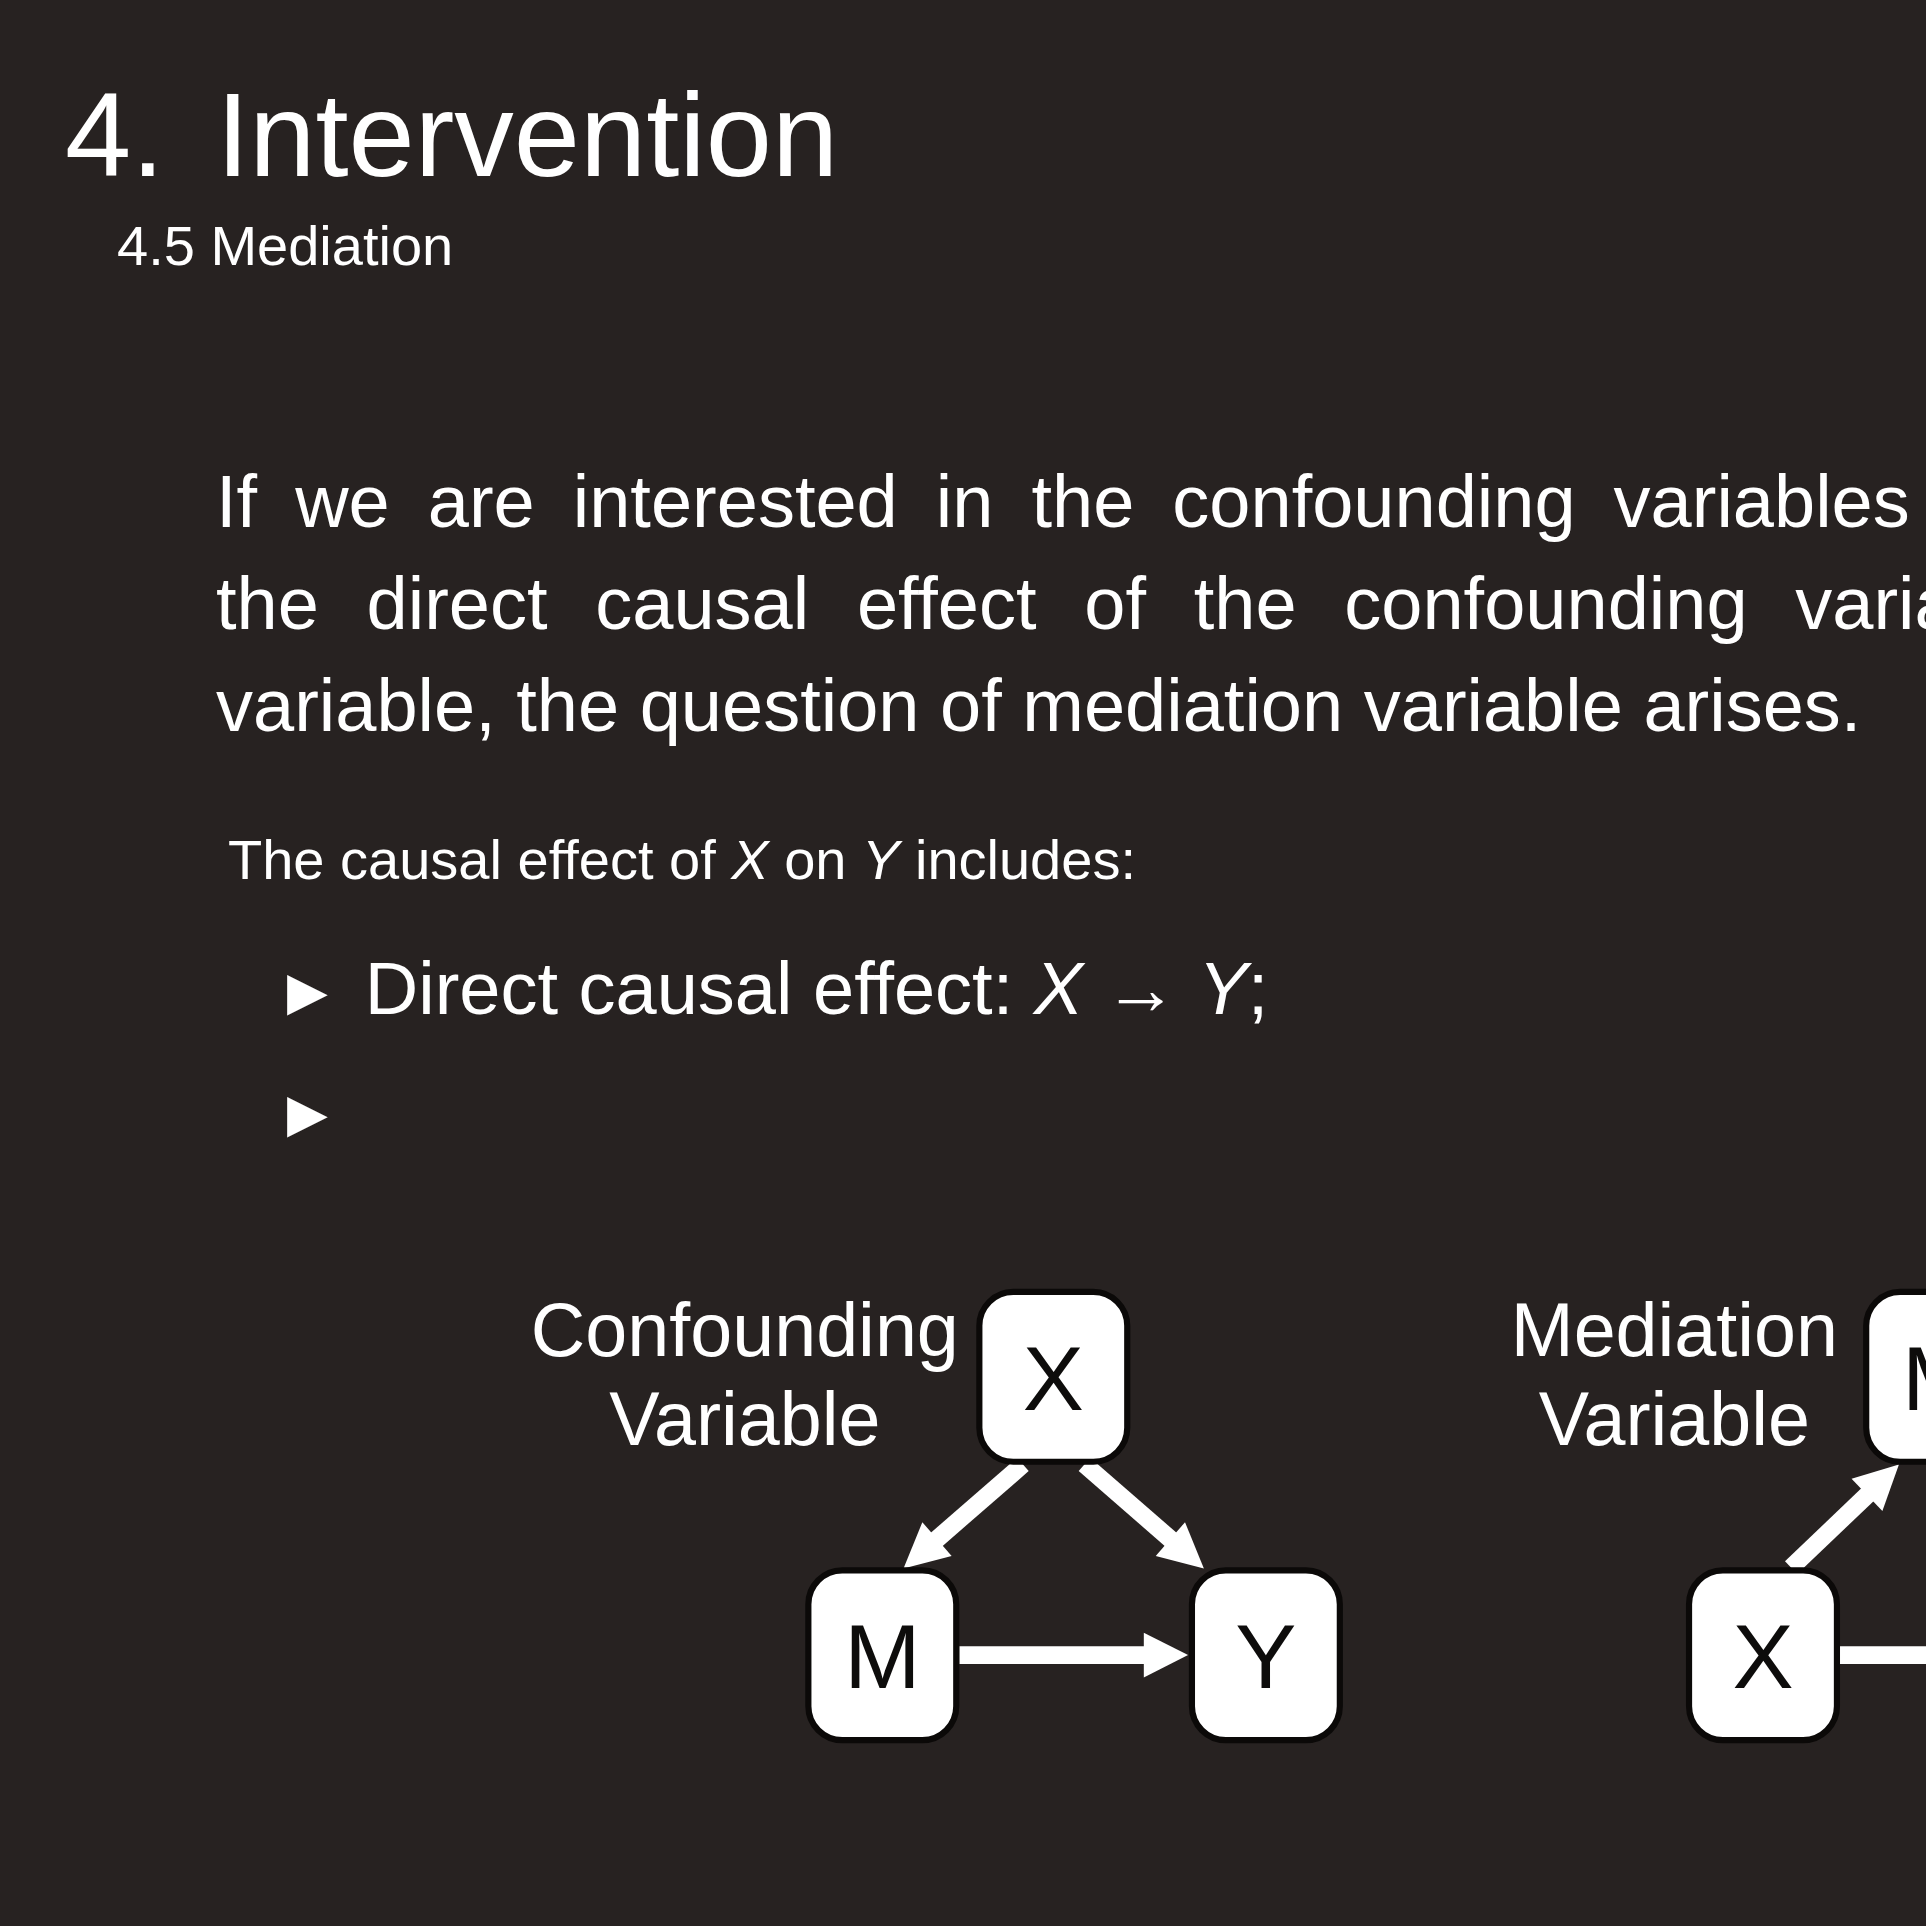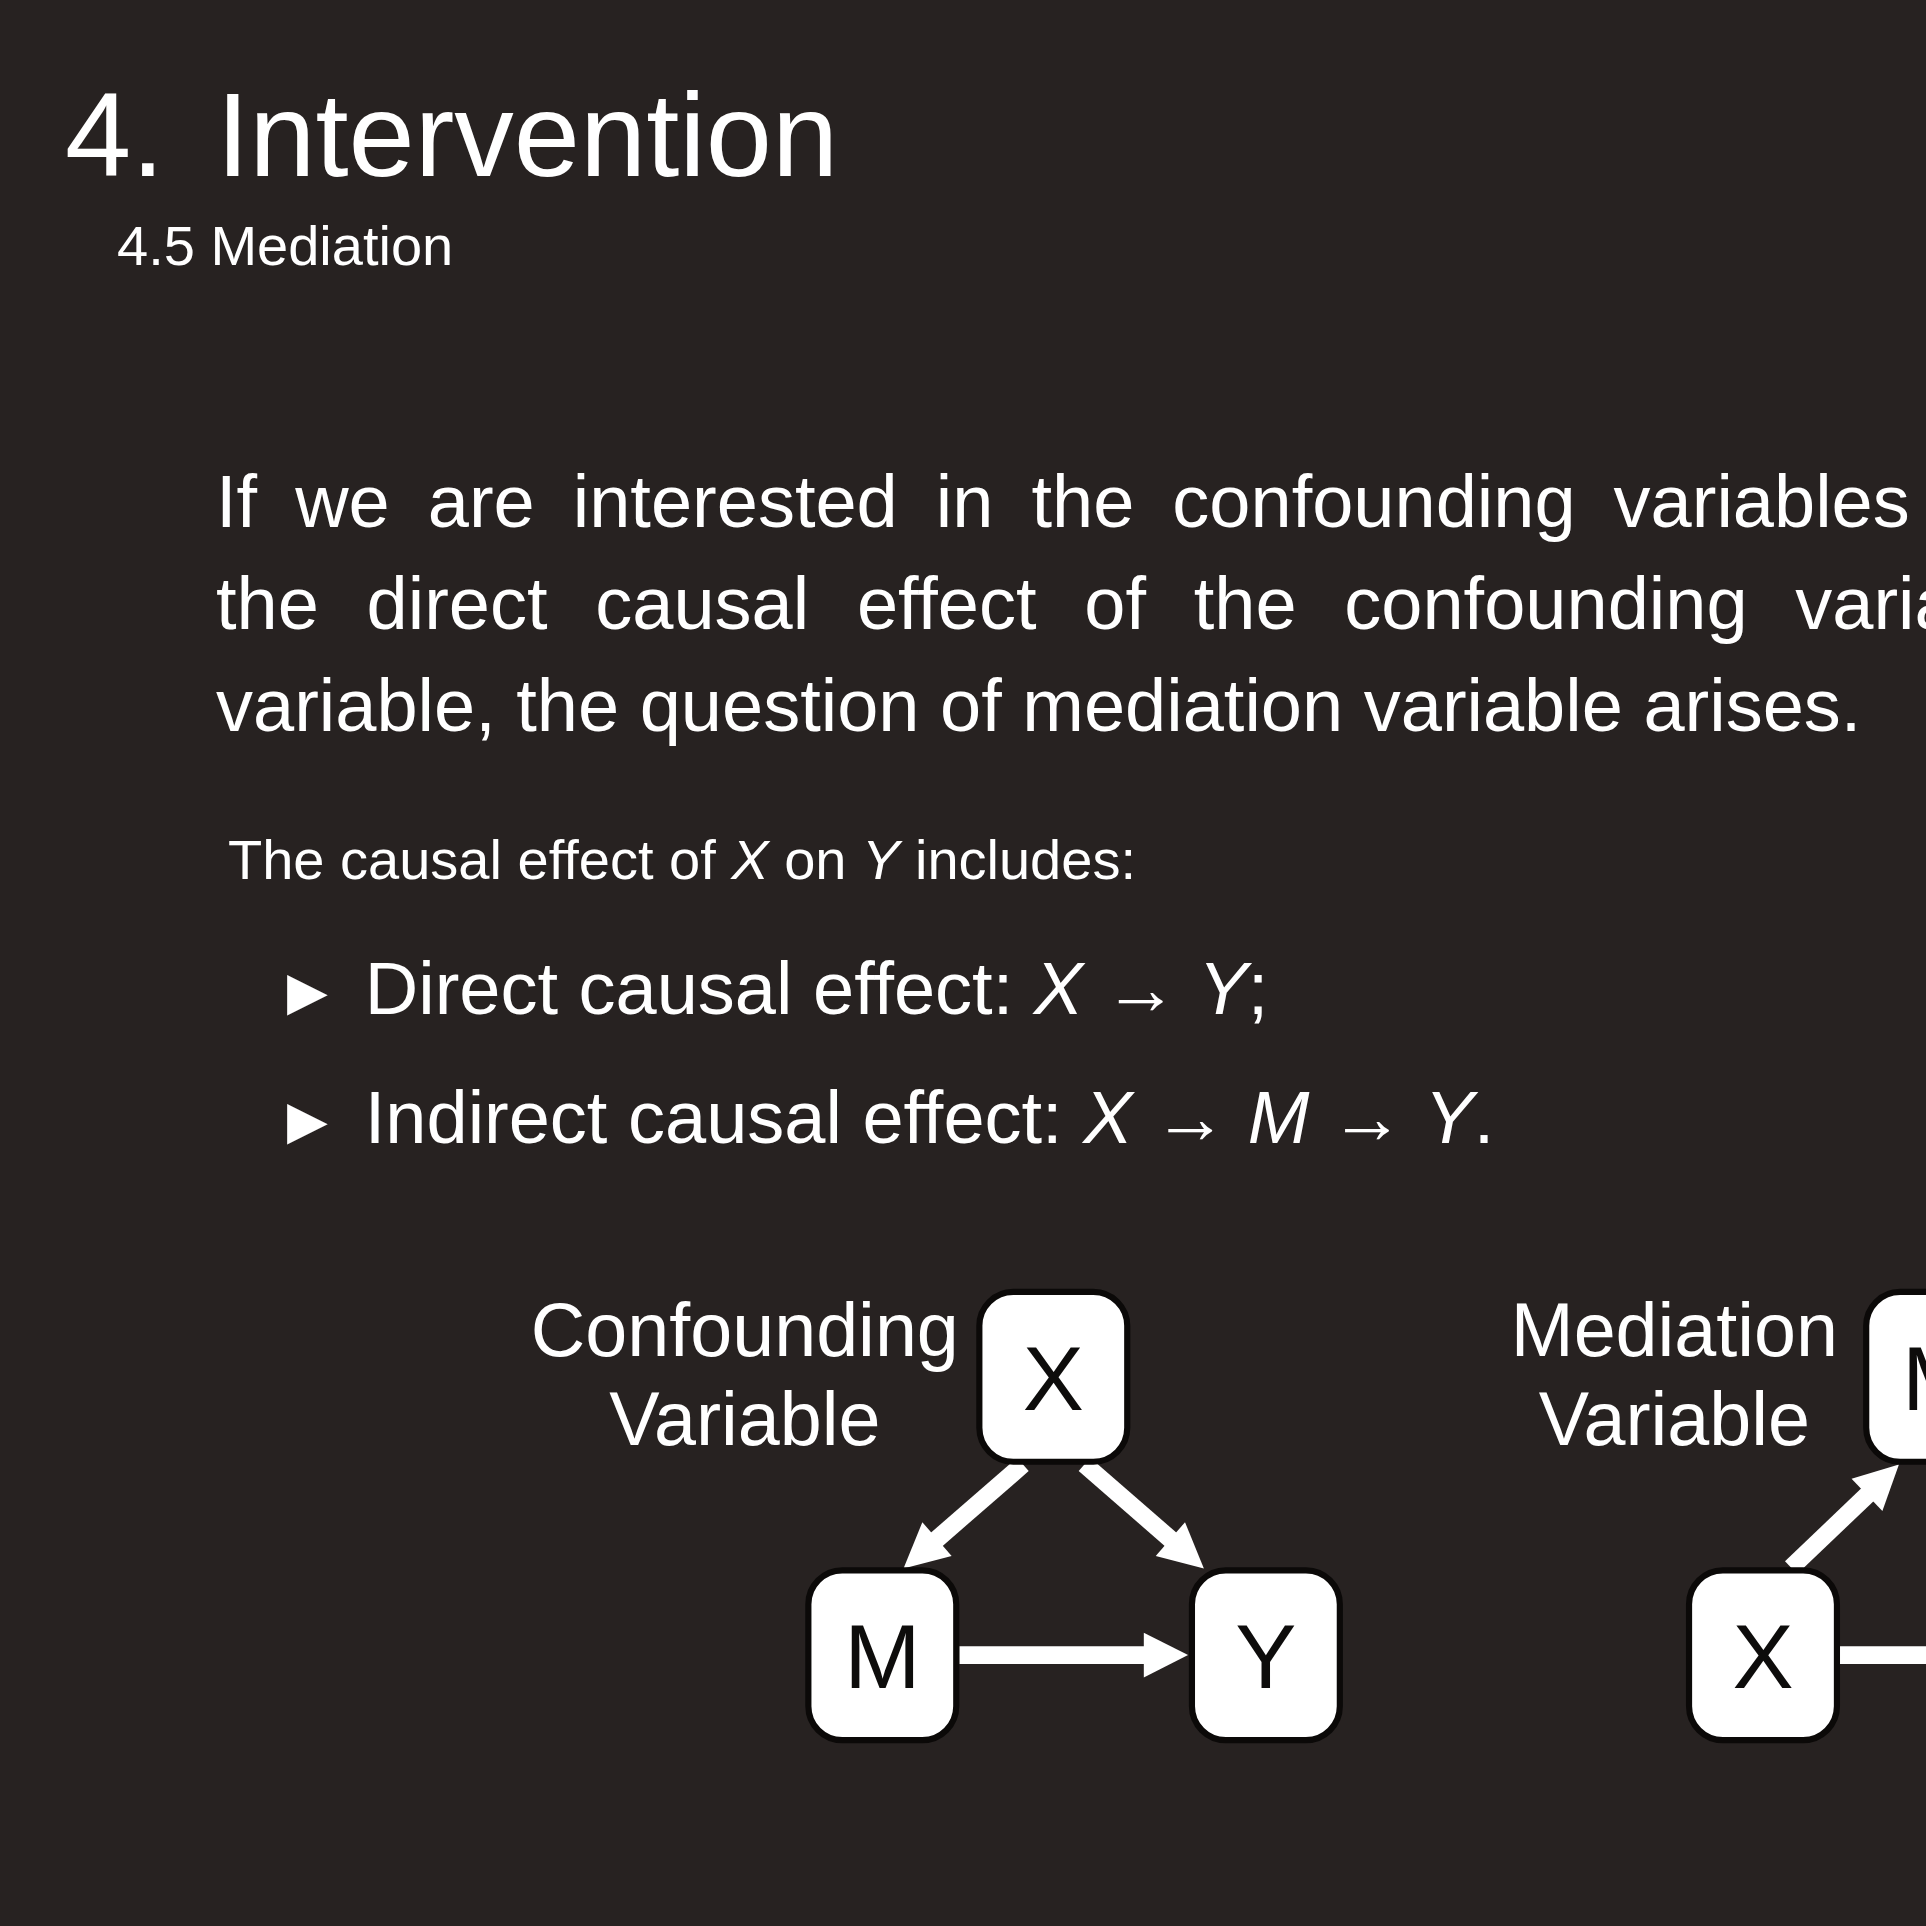--- a/index.html
+++ b/index.html
@@ -51,21 +51,20 @@
   </div>
 
   <div id="causal"><span>The causal effect of </span><span class="it">X</span><span> on </span><span class="it">Y</span><span> includes:</span></div>
 
   <div id="bullet1" class="bullet-row">
     <span class="bullet-marker">▶</span>
     <span><span>Direct causal effect: </span><span class="it">X</span><span> → </span><span class="it">Y</span><span>;</span></span>
   </div>
   <div id="bullet2" class="bullet-row">
     <span class="bullet-marker">▶</span>
-    <span><span>Indirect causal effect: </span><span class="it">X</span><span> → </span><span class="it">M</span><span> → </span><span class="it">Y</span><span>.</span></span>
   </div>
 
   <div id="diagram-left" class="diagram">
     <svg viewBox="0 0 2150 1300">
       <text class="diag-label" x="563" y="239">Confounding</text>
       <text class="diag-label" x="563" y="469">Variable</text>
 
       <g>
         <line class="arrow-shaft" x1="1285" y1="520" x2="1040" y2="733"></line>
         <polygon class="arrow-head" points="975,790 1024,670 1100,758"></polygon>

